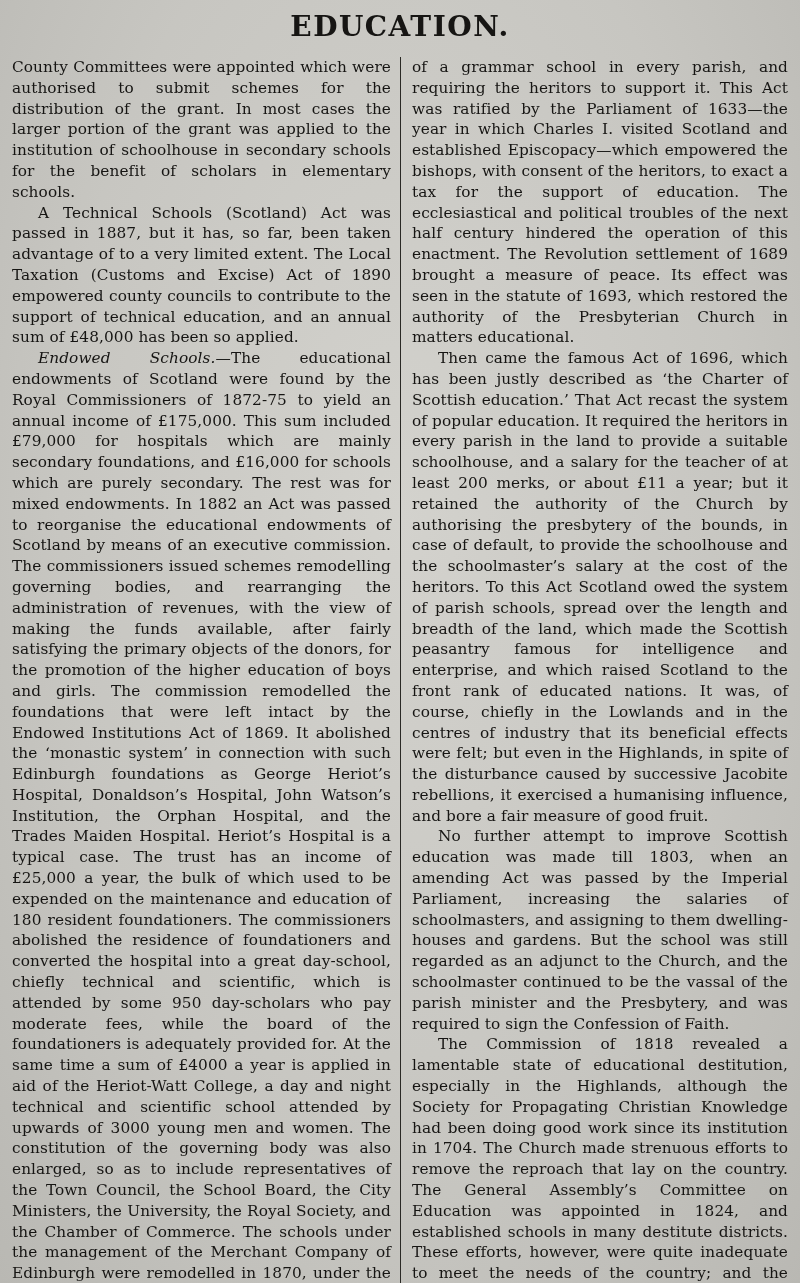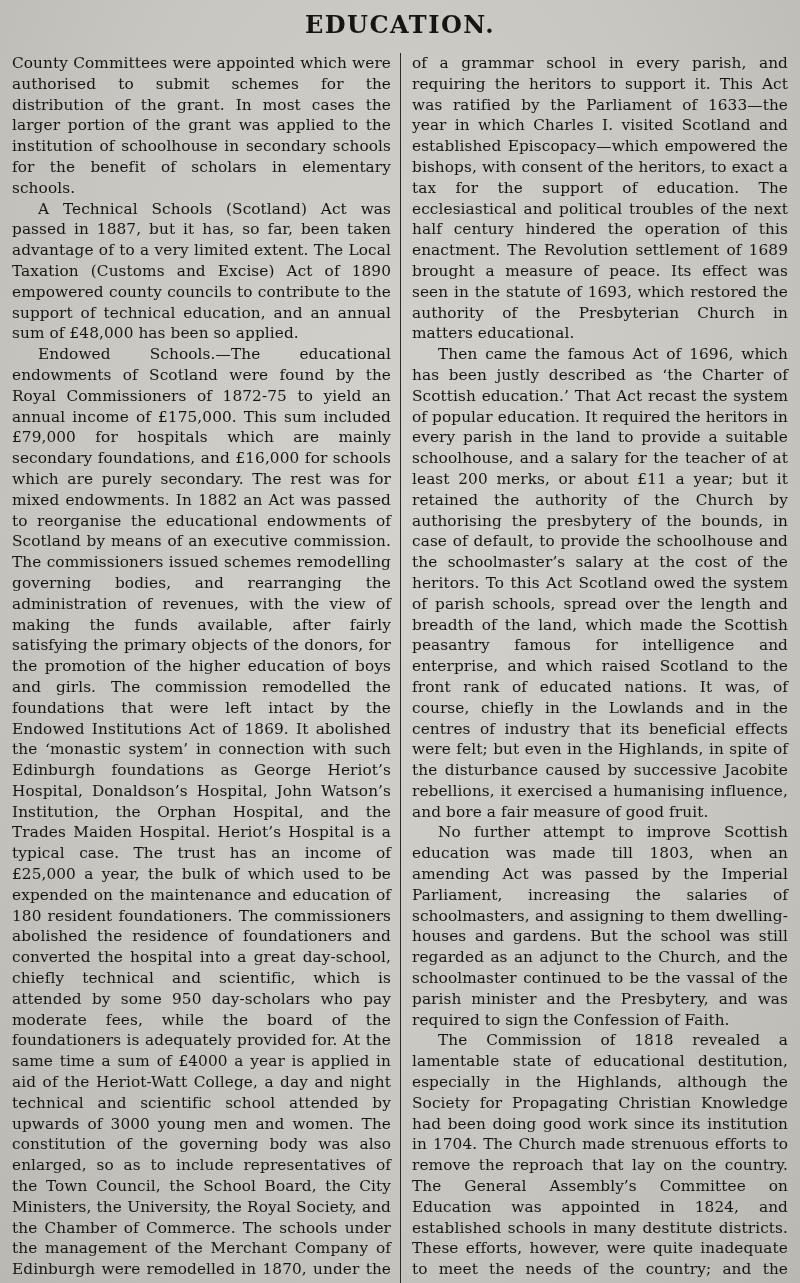--- a/index.html
+++ b/index.html
@@ -13,21 +13,21 @@
     background: #c7c6c1;
     background-image: radial-gradient(ellipse at 50% 40%, #d3d2cd 0%, #c7c6c1 60%, #b9b8b3 100%);
     font-family: "DejaVu Serif", "Liberation Serif", serif;
     color: #161513;
   }
   .page {
     padding: 8px 10px 0 10px;
   }
   .page-title {
     text-align: center;
-    font-size: 24px;
+    font-size: 28px;
     font-weight: bold;
     letter-spacing: 1.5px;
     margin: 2px 0 0 0;
   }
   .columns {
     display: flex;
     margin-top: 14px;
   }
   .col {
     width: 50%;
@@ -44,20 +44,21 @@
     border-left: 1.5px solid #2a2925;
     padding: 0 2px 0 11px;
   }
   p.para {
     margin: 0;
   }
   p.para.indent {
     text-indent: 1.7em;
   }
   .lead-italic {
+    font-style: italic;
   }
 </style>
 </head>
 <body>
 
 <div class="page">
   <h1 class="page-title">EDUCATION.</h1>
 
   <div class="columns">
     <div class="col col-left">

